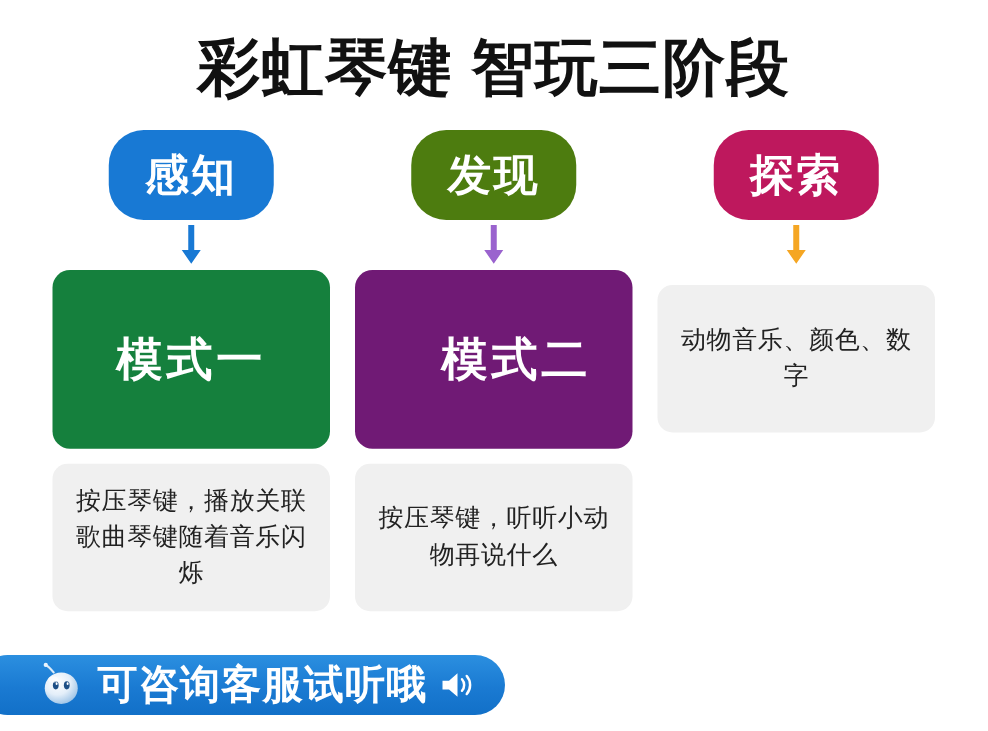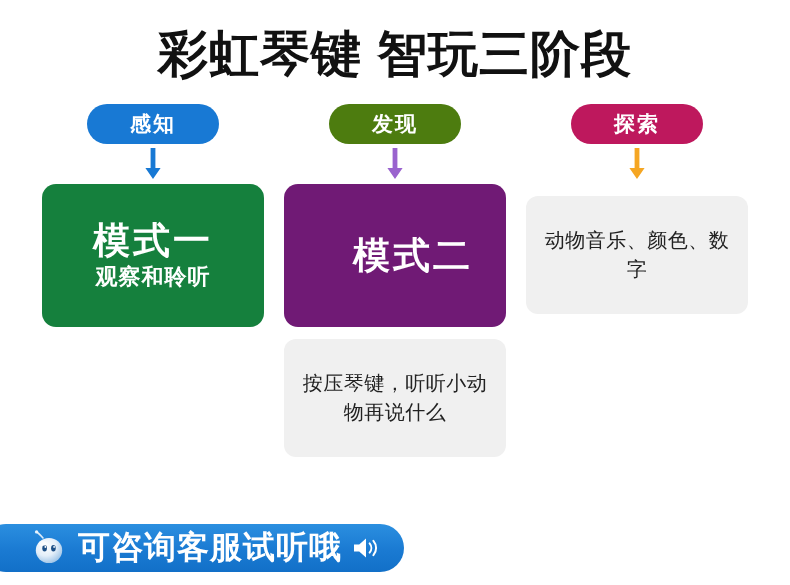--- a/index.html
+++ b/index.html
@@ -42,28 +42,28 @@
   }
   .column {
     width: 222px;
     display: flex;
     flex-direction: column;
     align-items: center;
   }
 
   
   .stage-pill {
-    height: 40px;
+    height: 72px;
     min-width: 132px;
     padding: 0 26px;
     border-radius: 28px;
     display: flex;
     align-items: center;
     justify-content: center;
-    font-size: 21px;
+    font-size: 35px;
     font-weight: 700;
     color: #ffffff;
     letter-spacing: 2px;
     box-sizing: border-box;
     white-space: nowrap;
   }
 
   
   .arrow-wrap {
     height: 40px;
@@ -171,23 +171,25 @@
     <div class="stage-pill" style="background-color: rgb(24, 121, 212);">感知</div>
 
     <div class="arrow-wrap">
       <svg width="20" height="32" viewBox="0 0 20 32" aria-hidden="true">
         <path d="M7.6 0 h4.8 v20 h5.2 L10 31 2.4 20 h5.2 z" fill="#1879d4"></path>
       </svg>
     </div>
 
     <div class="mode-card" style="background-color: #15803d;">
       <div class="mode-title">模式一</div>
-      <div class="mode-sub">观察和聆听</div>
-    </div>
-
+    </div>
+
+    <div class="desc-box">
+      <div class="desc-text">按压琴键，播放关联歌曲琴键随着音乐闪烁</div>
+    </div>
   </div>
 
   <div class="column">
     <div class="stage-pill" style="background-color: #4d7c0f;">发现</div>
 
     <div class="arrow-wrap">
       <svg width="20" height="32" viewBox="0 0 20 32" aria-hidden="true">
         <path d="M7.6 0 h4.8 v20 h5.2 L10 31 2.4 20 h5.2 z" fill="#9a63ce"></path>
       </svg>
     </div>

